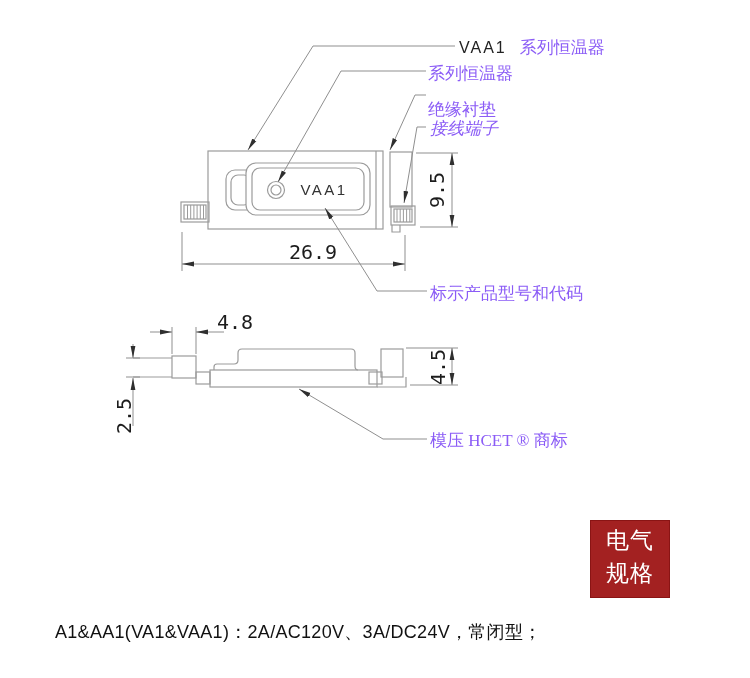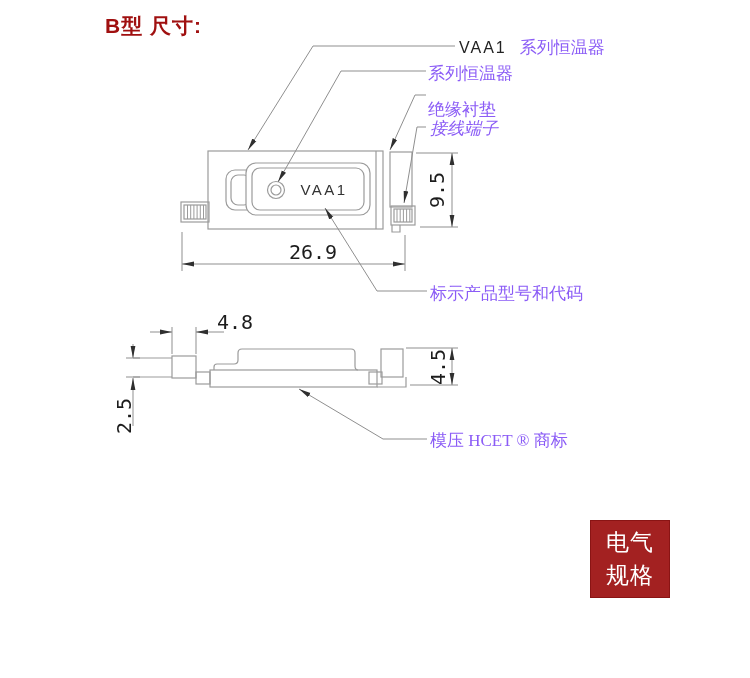--- a/index.html
+++ b/index.html
@@ -28,21 +28,21 @@
   .rot{transform:rotate(-90deg);}
   .part-label{
     font-family:"Liberation Sans","DejaVu Sans",sans-serif;
     font-size:15px;letter-spacing:2.5px;color:#333;text-align:center;
   }
   .series-row{display:flex;gap:13px;align-items:baseline;white-space:nowrap;}
   .spec-box{
     display:flex;flex-direction:column;justify-content:center;align-items:center;
     width:80px;height:78px;background:#a32121;border:1px solid #8a1414;
     color:#ffffff;font-size:23px;line-height:33px;letter-spacing:1px;
-    font-family:Liberation Serif, serif;box-sizing:border-box;
+    font-family:Liberation Mono, monospace;box-sizing:border-box;
   }
   .specs{font-size:18px;line-height:26px;color:#111;white-space:nowrap;letter-spacing:0.3px;}
 </style>
 </head>
 <body>
 
 <div id="stage">
 
   <svg id="drawing" width="750" height="520" viewBox="0 0 750 520">
     <defs>
@@ -131,21 +131,20 @@
       <line x1="406" y1="348" x2="458" y2="348"></line>
       <line x1="410" y1="385" x2="458" y2="385"></line>
       <line x1="452" y1="348" x2="452" y2="385" marker-start="url(#ah)" marker-end="url(#ah)"></line>
     </g>
 
     <g stroke="#8f8f8f" fill="none" stroke-width="1">
       <path d="M427,439 H383 L299,389" marker-end="url(#ah)"></path>
     </g>
   </svg>
 
-  <div class="abs title" style="left:105px;top:12px;">B型 尺寸:</div>
 
   <div class="abs part-label" style="left:288px;top:181px;width:72px;">VAA1</div>
 
   <div class="abs series-row" style="left:459px;top:36px;">
     <span class="model">VAA1</span>
     <span class="lbl">系列恒温器</span>
   </div>
   <div class="abs lbl" style="left:428px;top:62px;">系列恒温器</div>
   <div class="abs lbl" style="left:428px;top:86px;margin-top:12px;">绝缘衬垫</div>
   <div class="abs lbl" style="left:430px;top:117px;font-style:italic;">接线端子</div>
@@ -157,15 +156,16 @@
   <div class="abs dim" style="left:212px;top:310px;width:46px;">4.8</div>
   <div class="abs dim rot" style="left:93px;top:404px;width:62px;">2.5</div>
   <div class="abs dim rot" style="left:407px;top:355px;width:62px;">4.5</div>
 
   <div class="abs spec-box" style="left:590px;top:520px;">
     <div>电气</div>
     <div>规格</div>
   </div>
 
   <div class="abs specs" style="left:55px;top:619px;">
+    <div>A1&amp;AA1(VA1&amp;VAA1)：2A/AC120V、3A/DC24V，常闭型；</div>
   </div>
 
 </div>
 
 </body></html>

